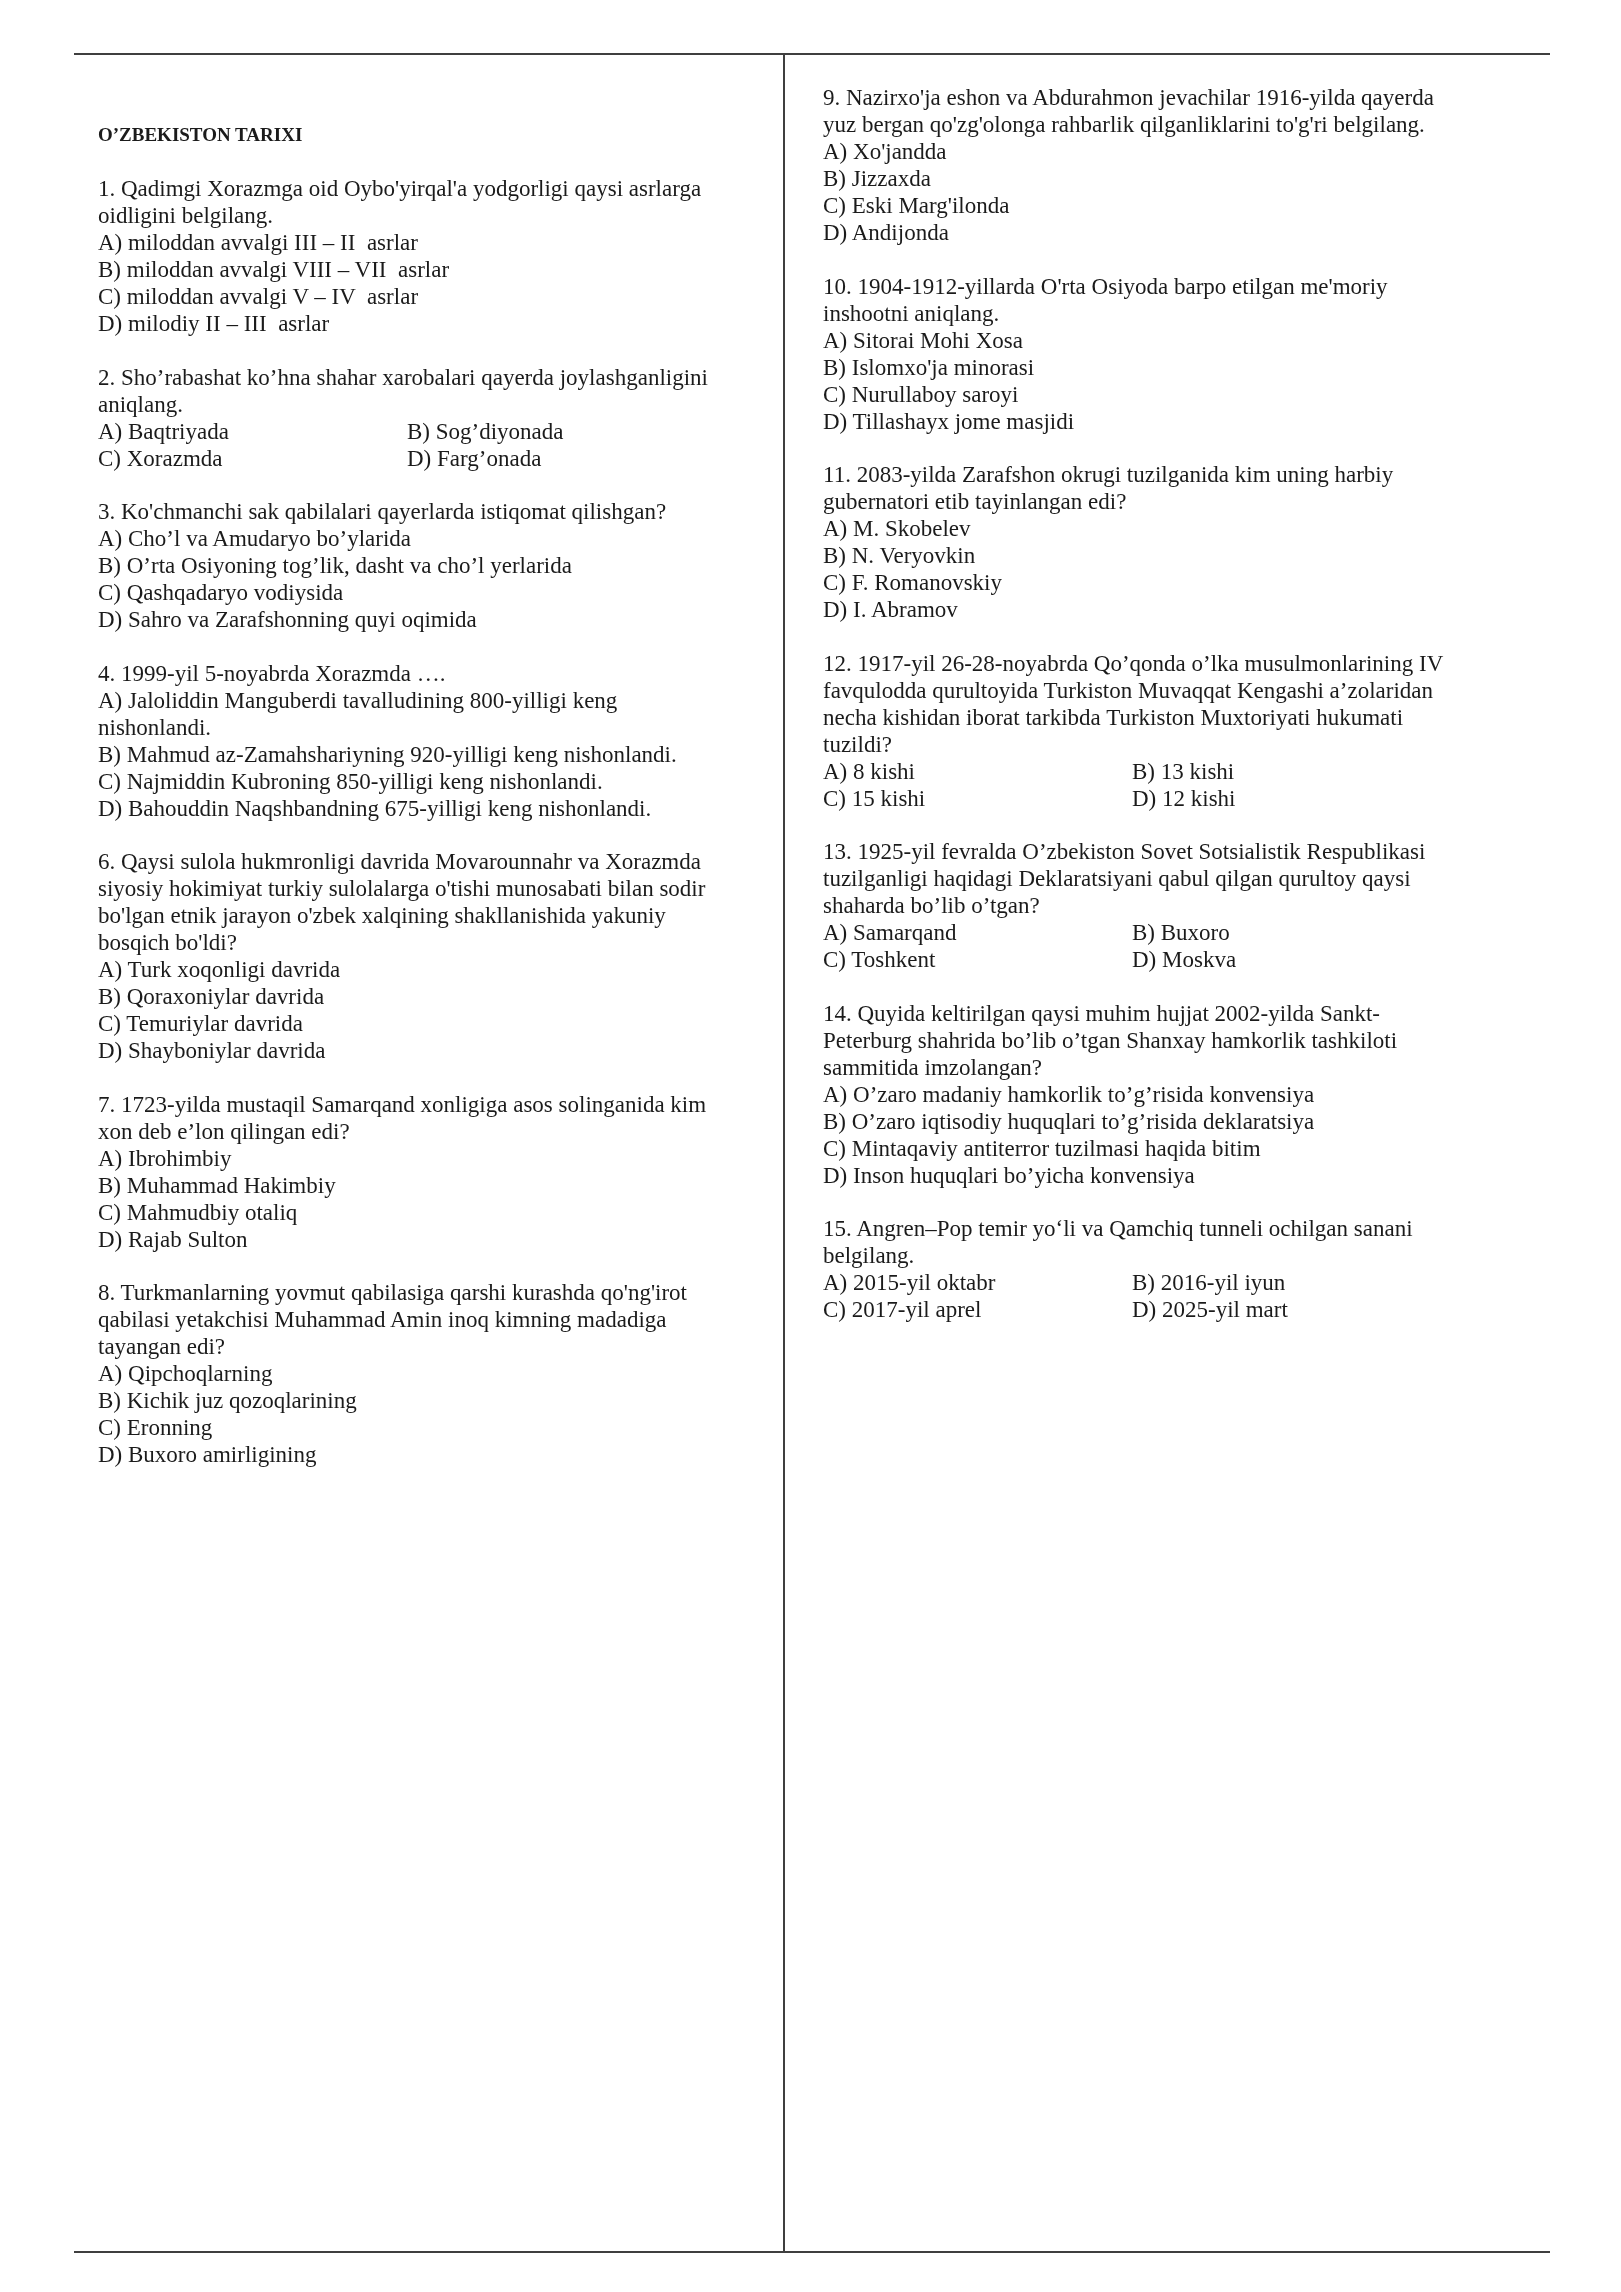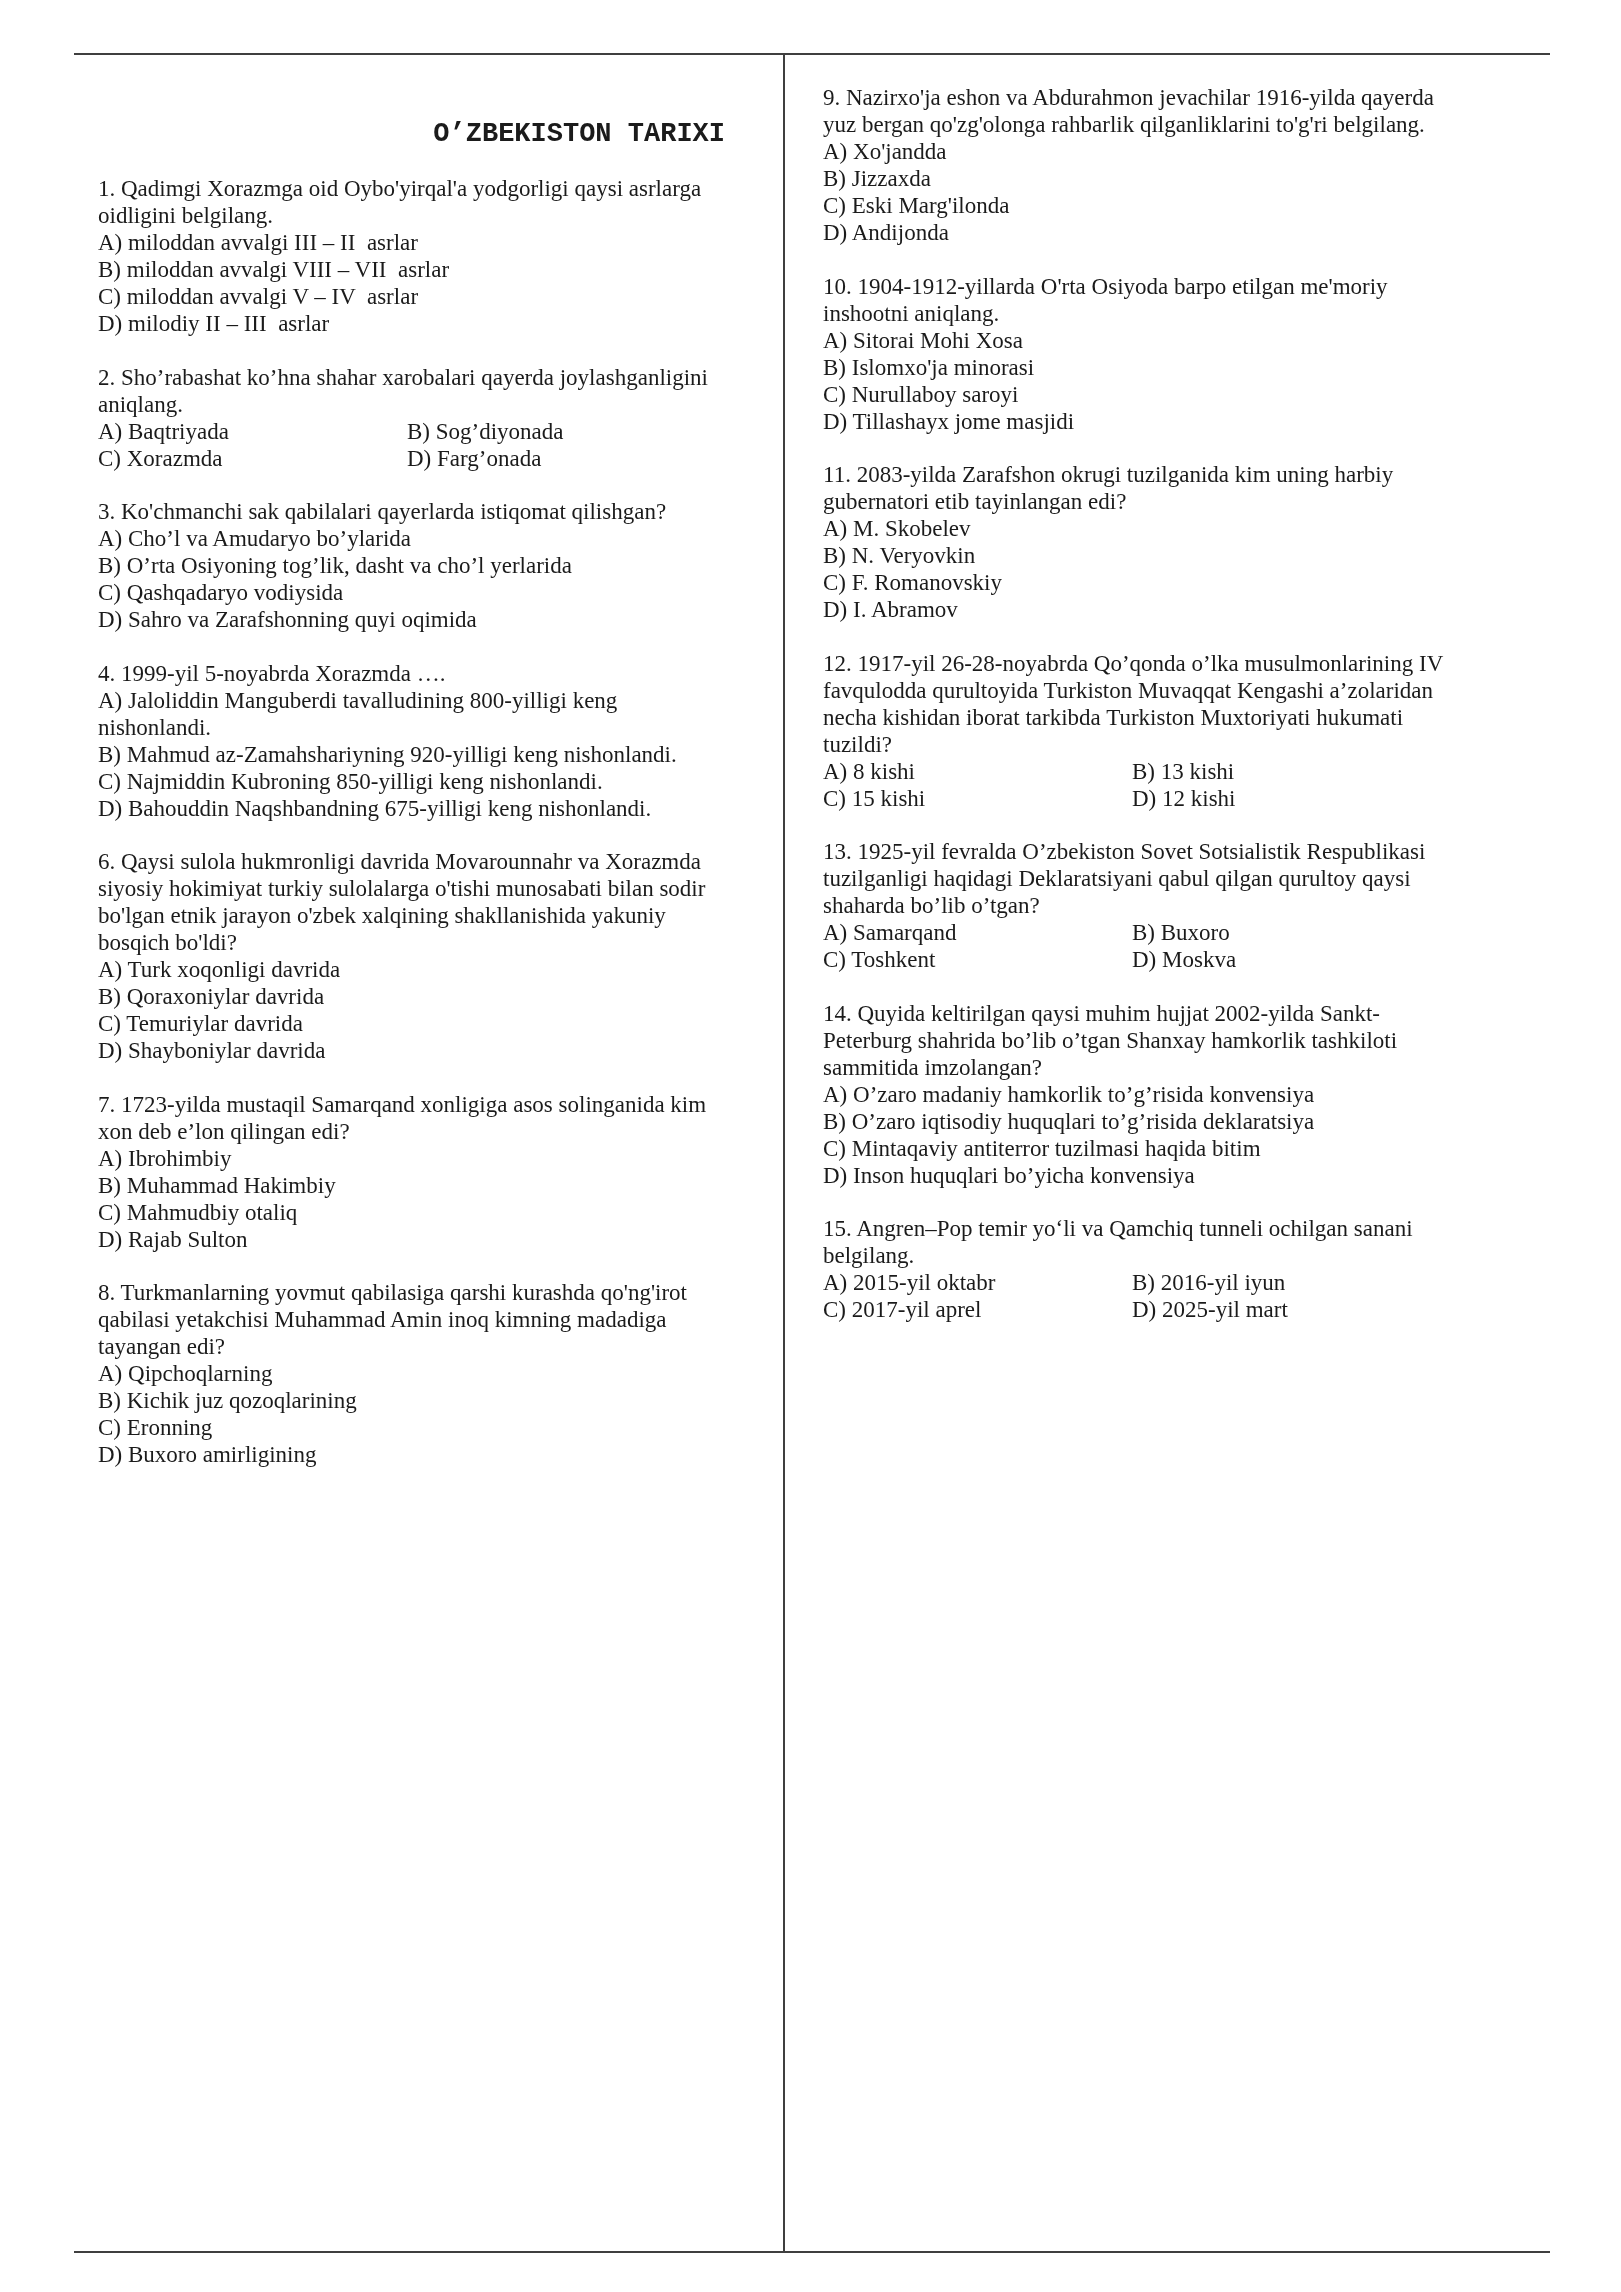--- a/index.html
+++ b/index.html
@@ -44,24 +44,23 @@
     position: absolute;
     top: 84px;
     width: 627px;
     font-size: 23px;
     line-height: 27px;
   }
   .col-left  { left: 98px; }
   .col-right { left: 823px; }
   .page-title {
     font-weight: bold;
-    font-size: 27px;
-    text-align: right;
+    font-size: 19px;
+    text-align: left;
     margin: 37px 0 27.4px 0;
-    font-family: Liberation Mono, monospace;
   }
   .question { margin-bottom: 26.5px; }
   .q-text {
     white-space: pre-wrap;
   }
   .options.list .option { display: block; }
   .options.two-col {
     display: grid;
     grid-template-columns: 309px 1fr;
   }

